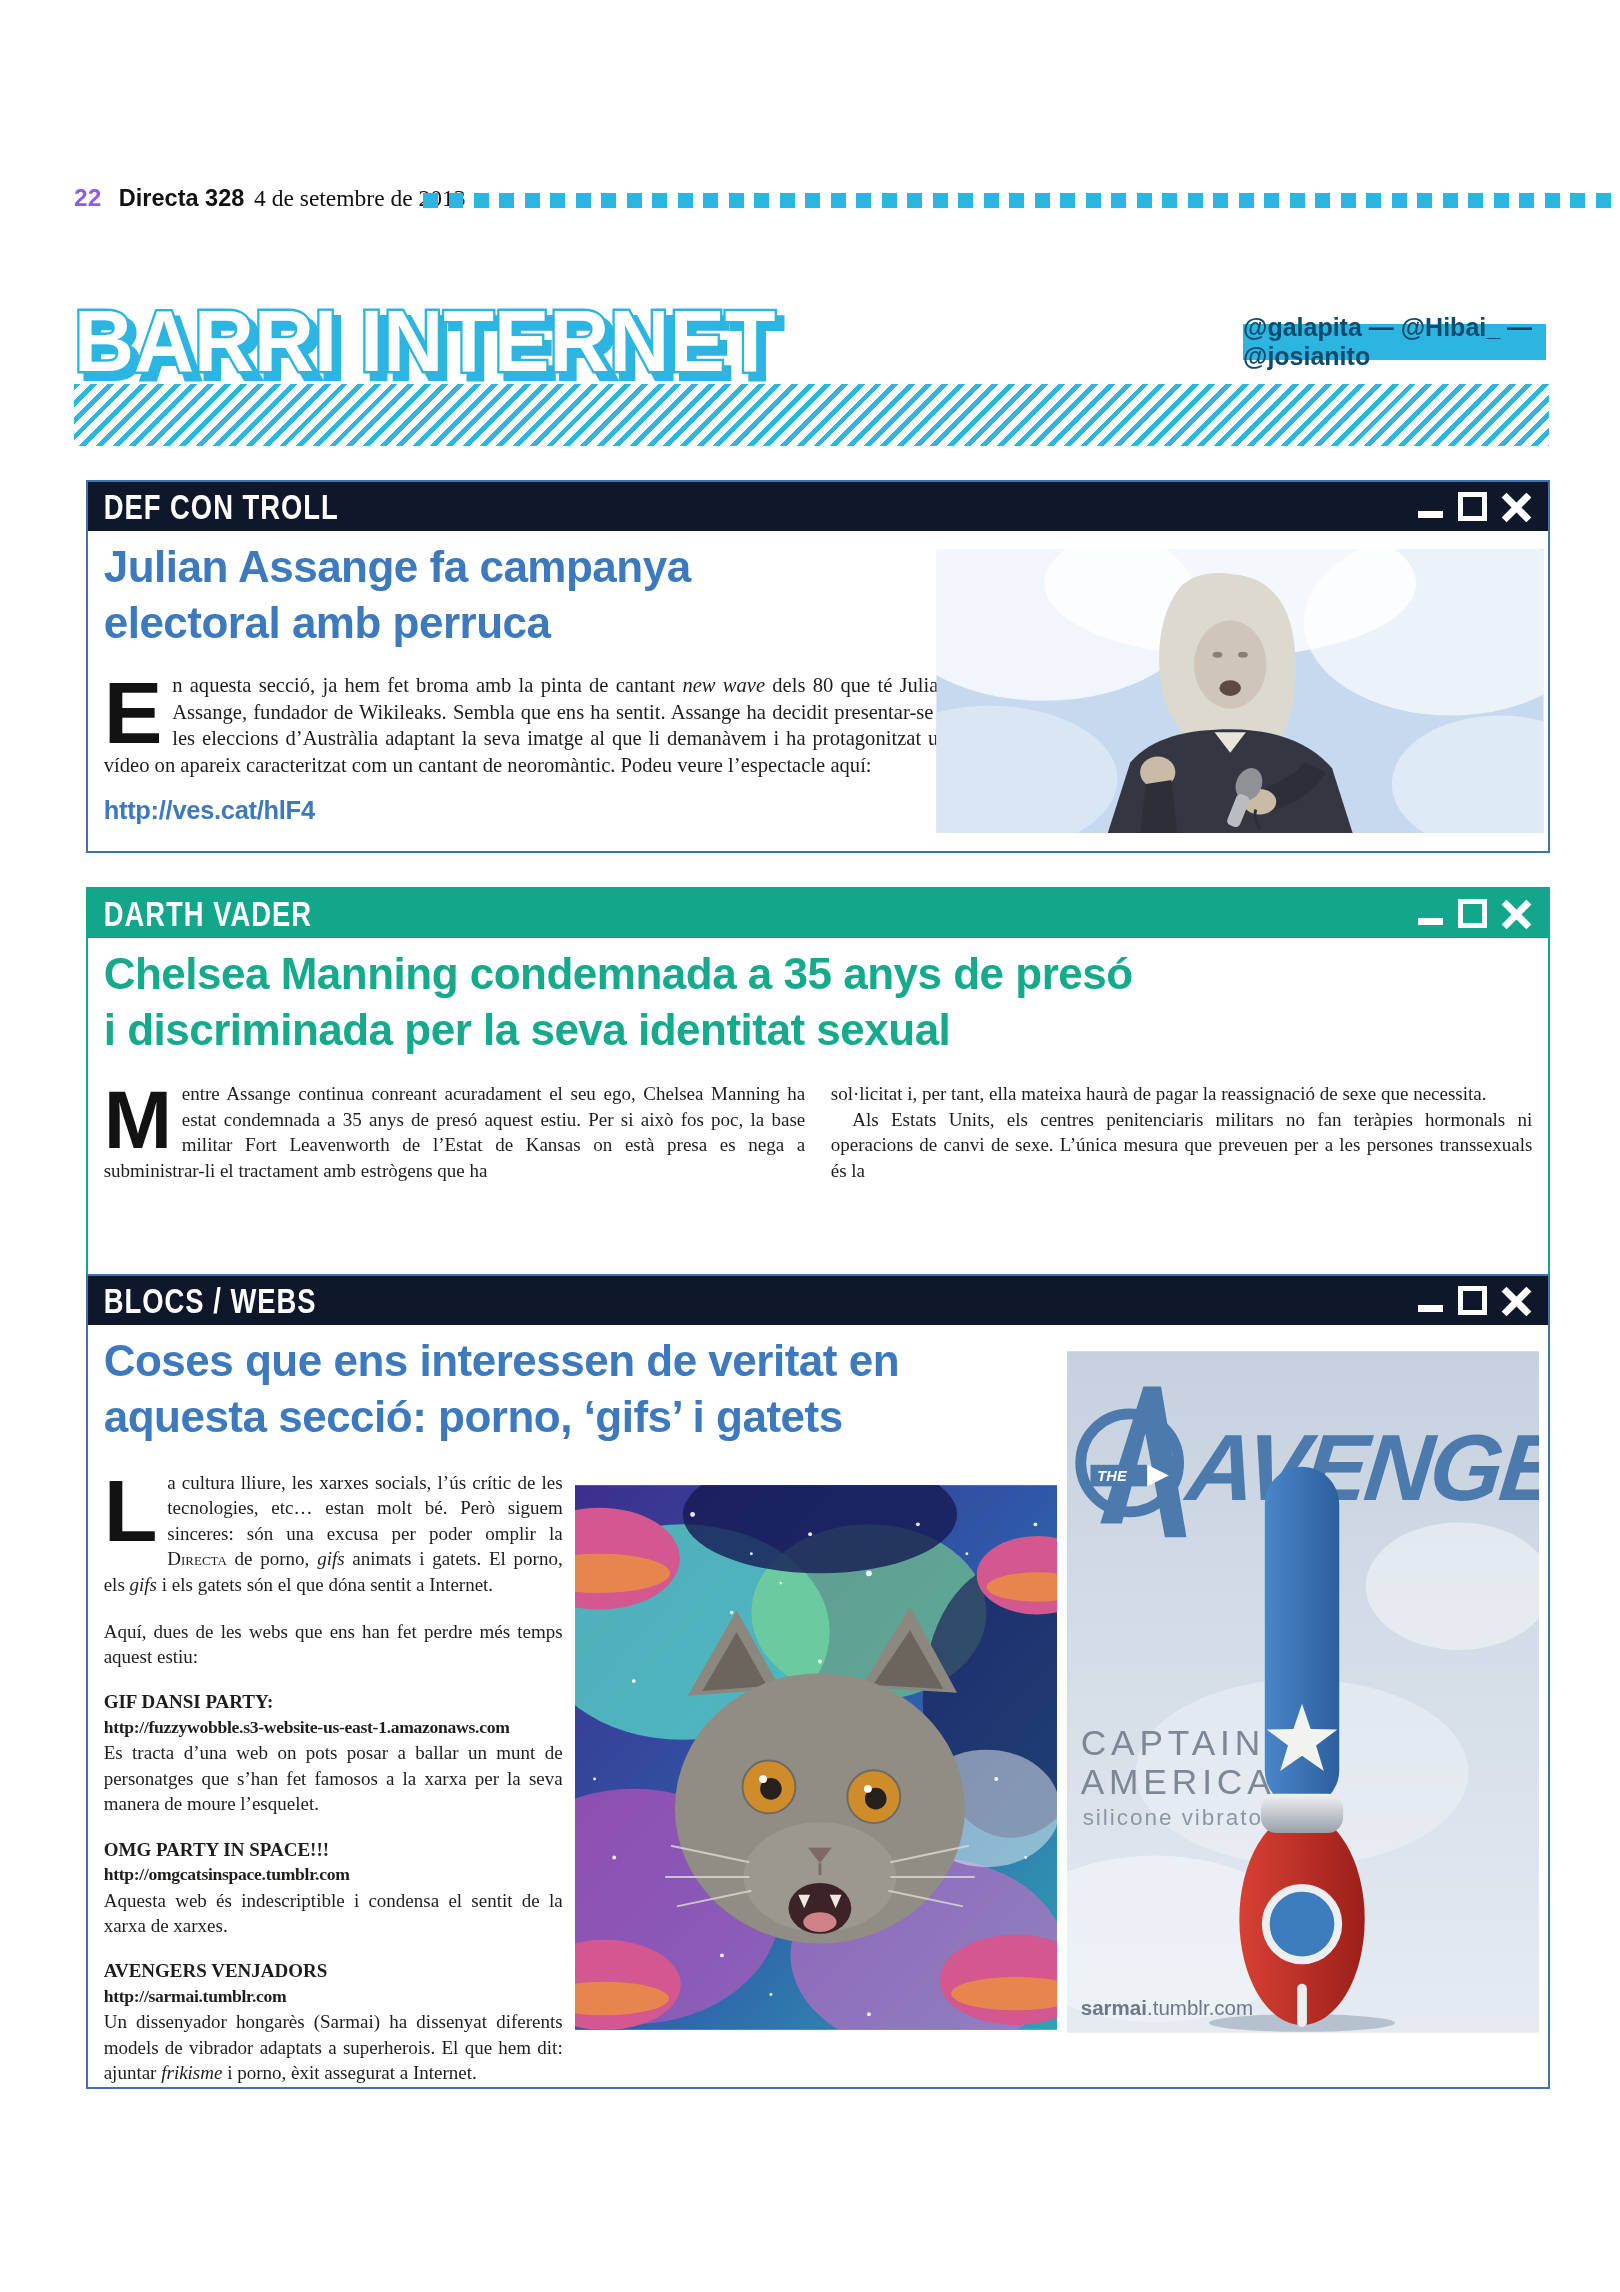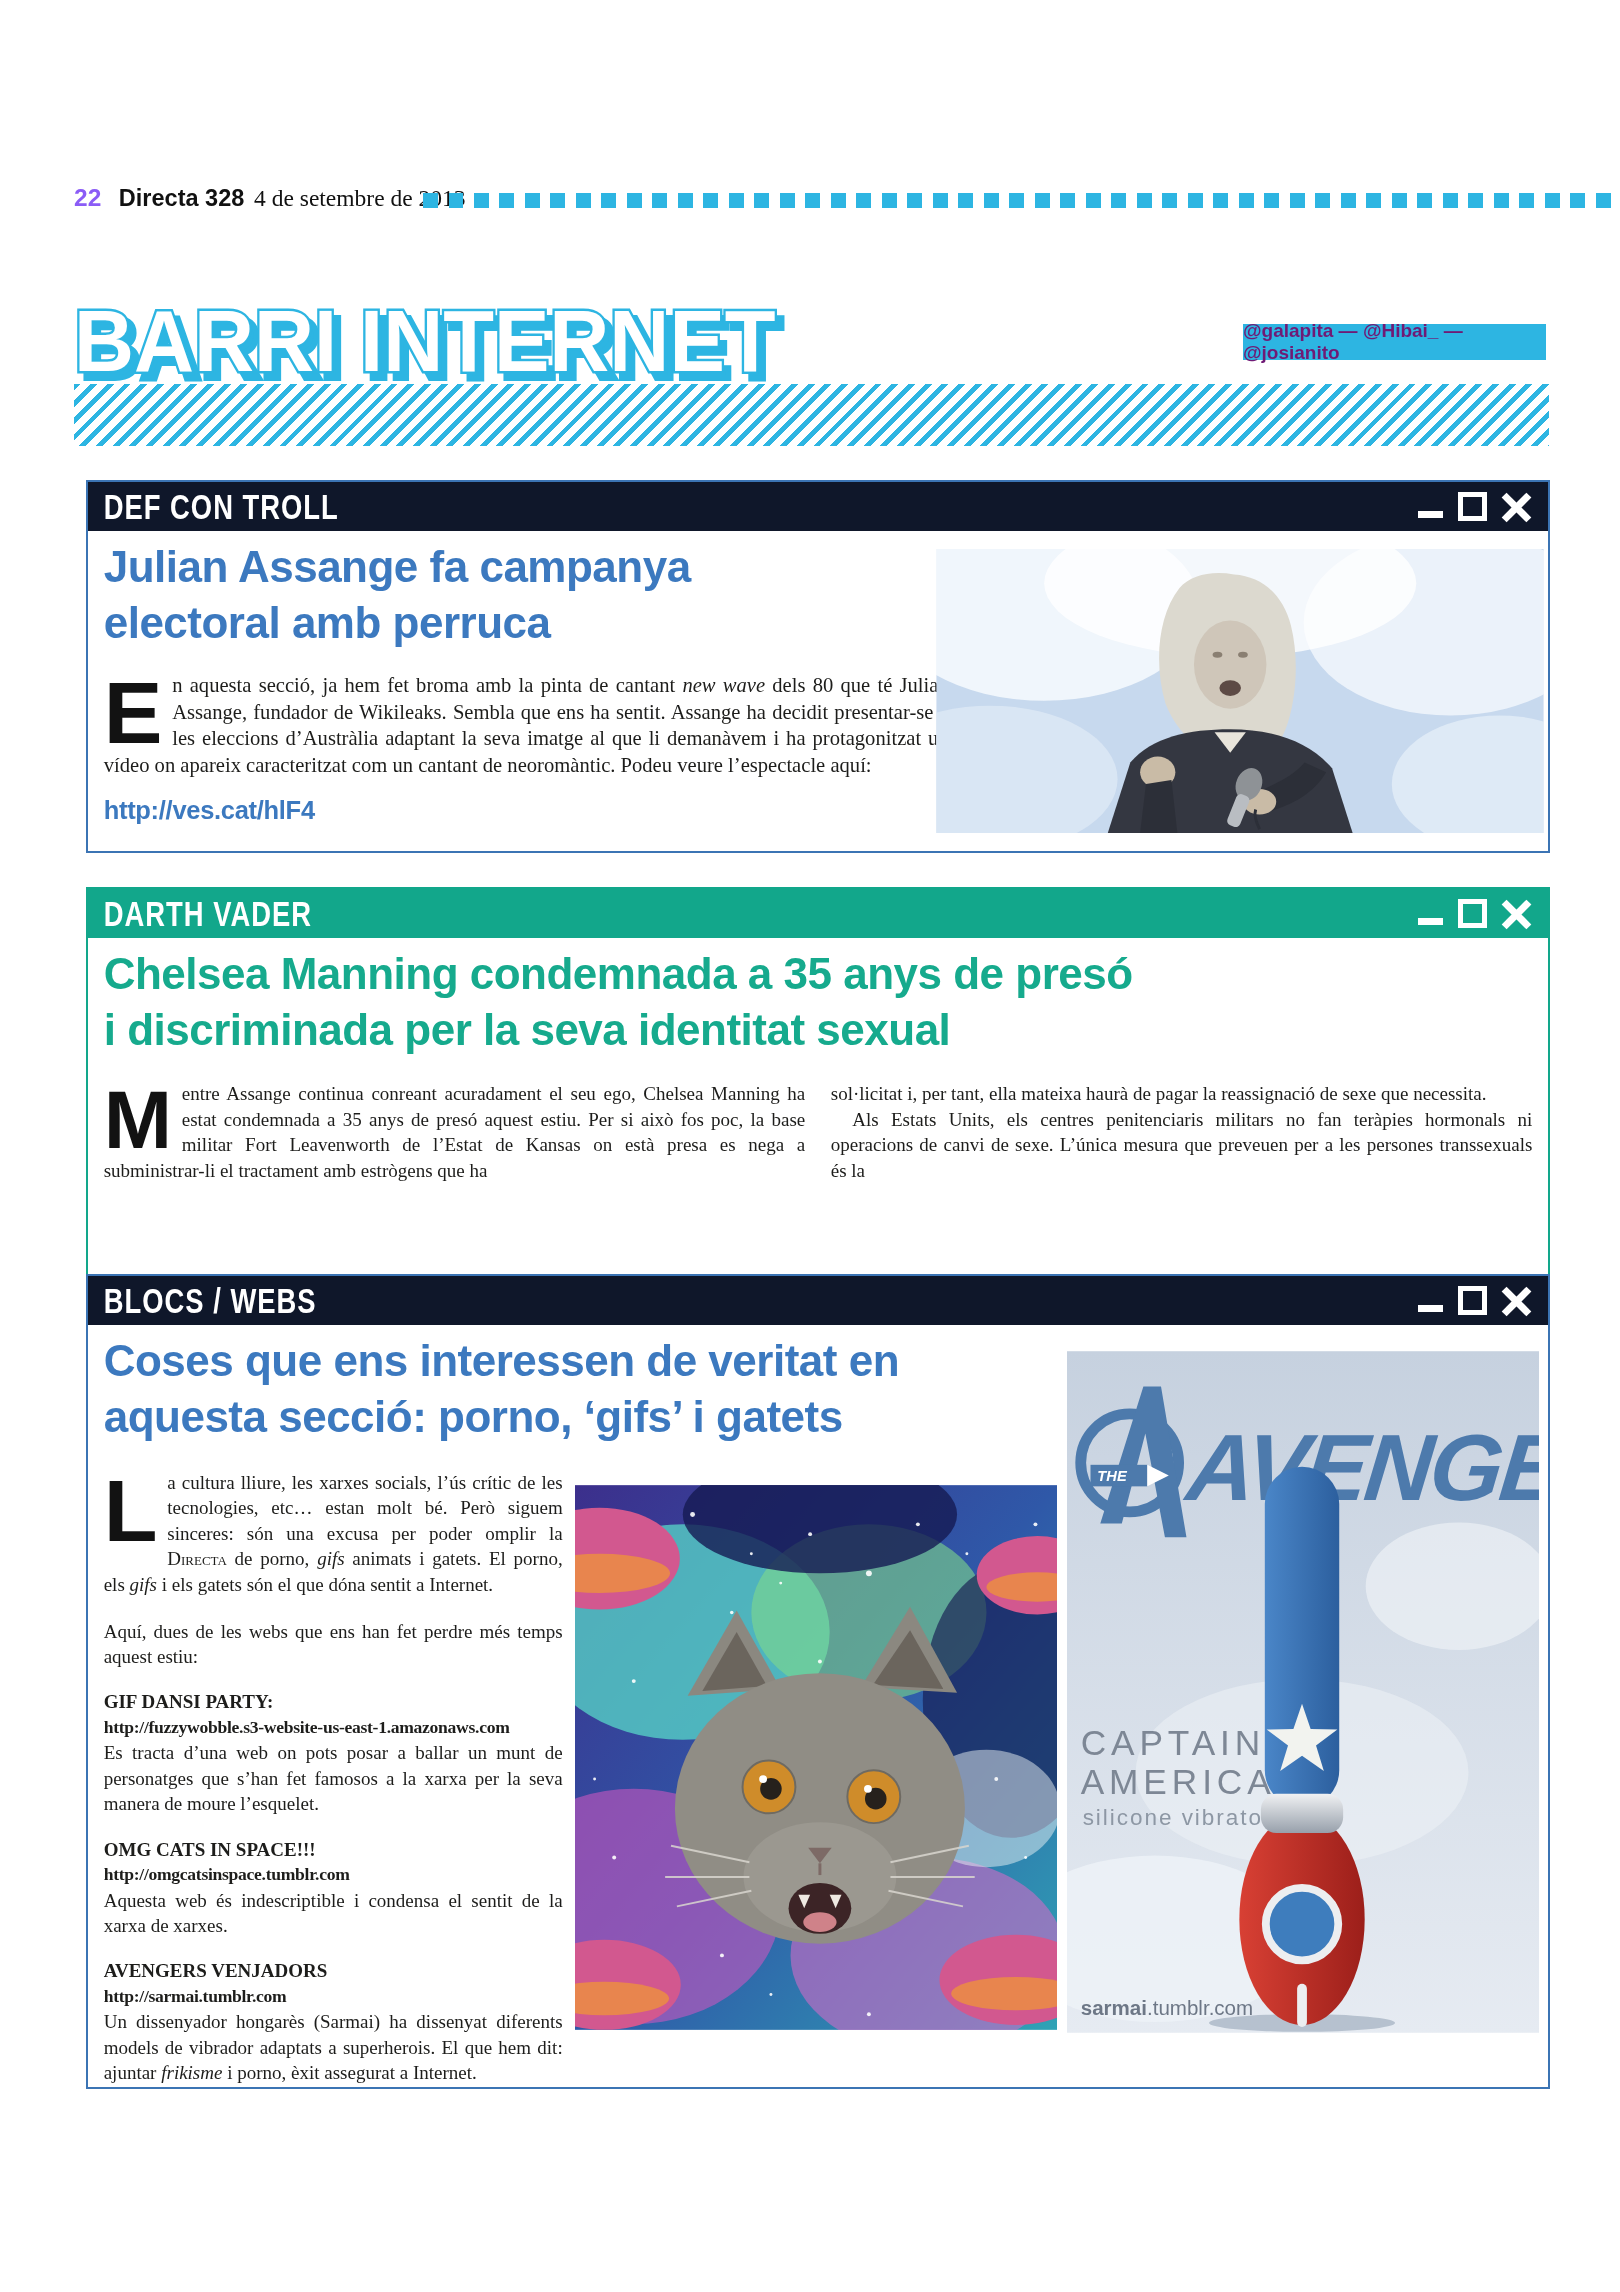--- a/index.html
+++ b/index.html
@@ -14,21 +14,21 @@
   .dots{position:absolute;left:423px;right:0;top:193px;height:14.7px;
         background:repeating-linear-gradient(90deg,#2db5e2 0 14.7px,transparent 14.7px 25.5px);}
 
   
   .masthead{position:absolute;left:69px;top:282px;}
   .logo-shadow{font-family:"Liberation Sans",sans-serif;font-weight:bold;font-size:88px;
         fill:#2db5e2;stroke:#2db5e2;stroke-width:6px;}
   .logo-main{font-family:"Liberation Sans",sans-serif;font-weight:bold;font-size:88px;
         fill:#ffffff;stroke:#2db5e2;stroke-width:5px;paint-order:stroke;}
   .handles{position:absolute;left:1243px;top:324px;width:303px;height:36px;background:#2db5e2;
-        color:#701a75;font-weight:bold;font-size:19px;display:flex;align-items:center;justify-content:center;}
+        color:#0c4a6e;font-weight:bold;font-size:25px;display:flex;align-items:center;justify-content:center;}
   .stripes{position:absolute;left:74px;top:384px;width:1475px;height:62px;
         background:repeating-linear-gradient(135deg,#2db5e2 0 4.9px,#ffffff 4.9px 11.8px);}
 
   
   .panel{position:absolute;left:86px;width:1464px;background:#fff;box-sizing:border-box;}
   .panel.p1{top:480px;height:373px;border:2.9px solid #3b74b4;}
   .panel.p2{top:887px;height:398px;border:2.9px solid #12a78b;}
   .panel.p3{top:1274px;height:815px;border:2.9px solid #3b74b4;}
   .bar{height:49px;display:flex;align-items:center;justify-content:space-between;padding:0 15.7px;}
   .blue-bg{background:#0f172a;} .teal-bg{background:#12a78b;}
@@ -194,21 +194,21 @@
           <span class="dropcap">L</span><span>a cultura lliure, les xarxes socials, l’ús crític de les tecnologies, etc… estan molt bé. Però siguem sinceres: són una excusa per poder omplir la </span><span class="sc">Directa</span><span> de porno, </span><i>gifs</i><span> animats i gatets. El porno, els </span><i>gifs</i><span> i els gatets són el que dóna sentit a Internet.</span>
         </div>
         <div class="p3-lead">Aquí, dues de les webs que ens han fet perdre més temps aquest estiu:</div>
 
         <div class="entry">
           <div class="entry-title">GIF DANSI PARTY:</div>
           <div class="entry-url">http://fuzzywobble.s3-website-us-east-1.amazonaws.com</div>
           <div>Es tracta d’una web on pots posar a ballar un munt de personatges que s’han fet famosos a la xarxa per la seva manera de moure l’esquelet.</div>
         </div>
         <div class="entry">
-          <div class="entry-title">OMG CATS IN SPACE!!!</div>
+          <div class="entry-title">OMG PARTY IN SPACE!!!</div>
           <div class="entry-url">http://omgcatsinspace.tumblr.com</div>
           <div>Aquesta web és indescriptible i condensa el sentit de la xarxa de xarxes.</div>
         </div>
         <div class="entry">
           <div class="entry-title">AVENGERS VENJADORS</div>
           <div class="entry-url">http://sarmai.tumblr.com</div>
           <div><span>Un dissenyador hongarès (Sarmai) ha dissenyat diferents models de vibrador adaptats a superherois. El que hem dit: ajuntar </span><i>frikisme</i><span> i porno, èxit assegurat a Internet.</span></div>
         </div>
       </div>
 

